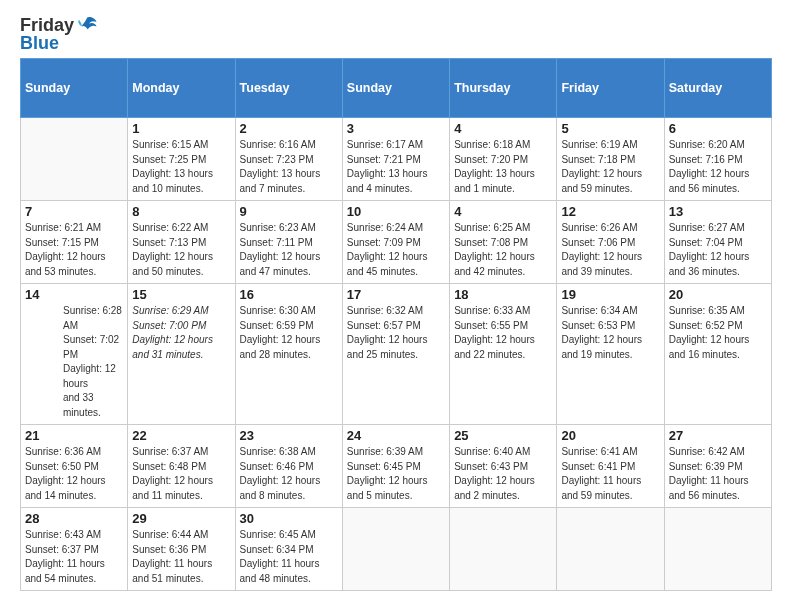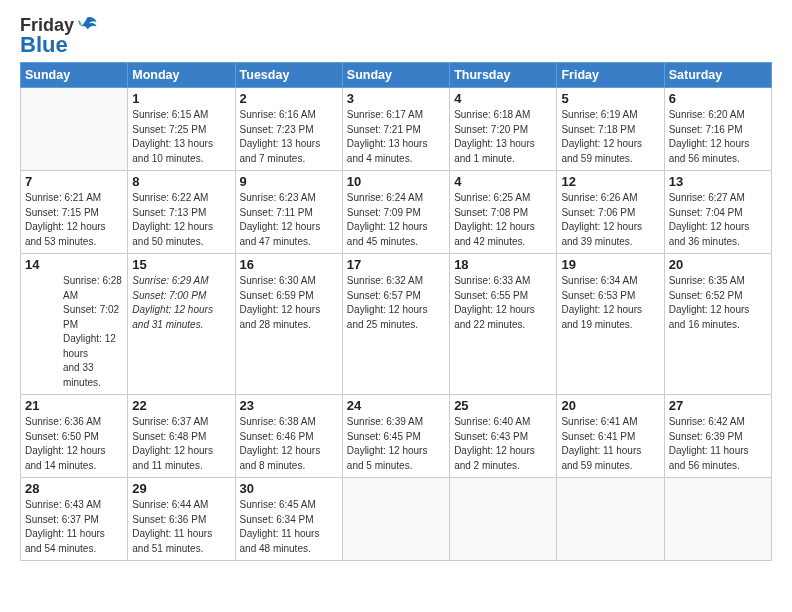--- a/index.html
+++ b/index.html
@@ -52,21 +52,21 @@
       width: 100%;
       border-collapse: collapse;
       margin-top: 6px;
       table-layout: fixed;
     }
     .calendar-table th {
       background-color: #3a7ec8;
       color: #fff;
       font-size: 12.5px;
       font-weight: bold;
-      padding: 5px 4px;
+      padding: 22px 4px;
       text-align: left;
       border: 1px solid #5a9edb;
     }
     .calendar-table td {
       border: 1px solid #ccc;
       vertical-align: top;
       padding: 3px 4px 4px 4px;
       font-size: 10.5px;
       color: #333;
       height: 82px;
@@ -97,21 +97,21 @@
 <div class="page">
   <div class="header-row">
     <div class="logo">
       <div class="logo-top">
         <span style="font-size:18px;font-weight:bold;color:#333;">Friday</span>
         <svg class="logo-bird" viewBox="0 0 30 24">
           <path d="M15 2 C18 0, 26 2, 28 8 C24 6, 20 7, 18 10 C22 8, 27 10, 28 14 C24 12, 19 13, 16 18 C14 14, 10 12, 8 14 C9 10, 13 8, 15 2Z" fill="#1a6fb5"></path>
           <path d="M8 14 C4 12, 2 8, 4 5 C6 8, 8 10, 8 14Z" fill="#4aabdb"></path>
         </svg>
       </div>
-      <span style="font-size:22px;font-weight:bold;color:#1a6fb5;">Blue</span>
+      <span style="font-size:18px;font-weight:bold;color:#1a6fb5;">Blue</span>
     </div>
   </div>
 
   <table class="calendar-table">
     <thead>
       <tr>
         <th>Sunday</th>
         <th>Monday</th>
         <th>Tuesday</th>
         <th>Sunday</th>

